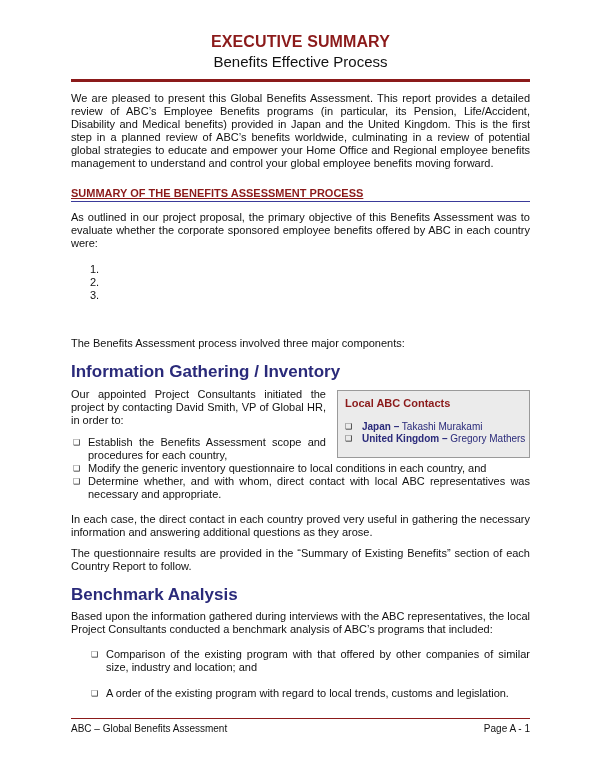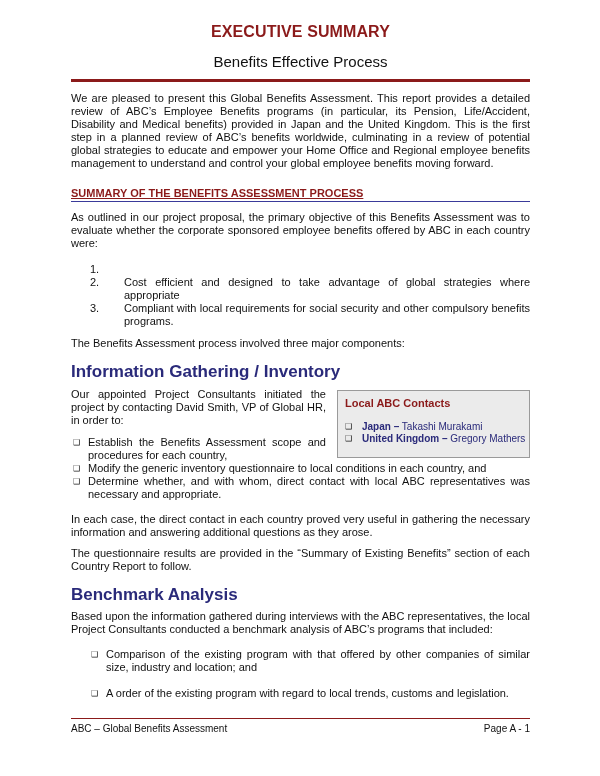--- a/index.html
+++ b/index.html
@@ -1,19 +1,19 @@
 <!DOCTYPE html>
 <html><head>
 <meta charset="utf-8">
 <style>
   html, body { margin: 0; padding: 0; background: #ffffff; }
   body { width: 600px; height: 776px; position: relative; overflow: hidden;
          font-family: "Liberation Sans", sans-serif; color: #111; font-size: 11px; }
   .page { position: absolute; left: 71px; top: 0; width: 459px; }
-  .title { position: absolute; left: 0; top: 23px; width: 459px; text-align: center;
+  .title { position: absolute; left: 0; top: 33px; width: 459px; text-align: center;
            font-size: 16px; font-weight: bold; color: #8b1a1a; letter-spacing: 0.1px; }
   .subtitle { position: absolute; left: 0; top: 53px; width: 459px; text-align: center;
               font-size: 15px; color: #111; }
   .title-rule { position: absolute; left: 0; top: 79px; width: 459px; height: 3px; background: #8b1a1a; }
   p { margin: 0; text-align: justify; line-height: 13px; font-size: 11px; }
   .abs { position: absolute; left: 0; width: 459px; }
   .section-head { position: absolute; left: 0; top: 187px; width: 459px; font-weight: bold;
                   font-size: 11px; color: #8b1a1a; text-decoration: underline; }
   .section-rule { position: absolute; left: 0; top: 201px; width: 459px; height: 1px; background: #3a3a9a; }
   ol.num { position: absolute; left: 0; top: 263px; width: 459px; margin: 0; padding: 0; list-style: none; }
@@ -50,25 +50,23 @@
   <div class="section-rule"></div>
 
   <p class="abs" style="top:211px;">As outlined in our project proposal, the primary objective of this Benefits Assessment was to evaluate whether the corporate sponsored employee benefits offered by ABC in each country were:</p>
 
   <ol class="num">
     <li>
       <span class="n">1.</span>
     </li>
     <li>
       <span class="n">2.</span>
-      <span class="t">Cost efficient and designed to take advantage of global strategies where appropriate</span>
     </li>
     <li>
       <span class="n">3.</span>
-      <span class="t">Compliant with local requirements for social security and other compulsory benefits programs.</span>
     </li>
   </ol>
 
   <p class="abs" style="top:337px;">The Benefits Assessment process involved three major components:</p>
 
   <div class="subhead" style="top:362px;">Information Gathering / Inventory</div>
 
   <p class="abs" style="top:388px; width:255px;">Our appointed Project Consultants initiated the project by contacting David Smith, VP of Global HR, in order to:</p>
 
   <div class="contacts">

